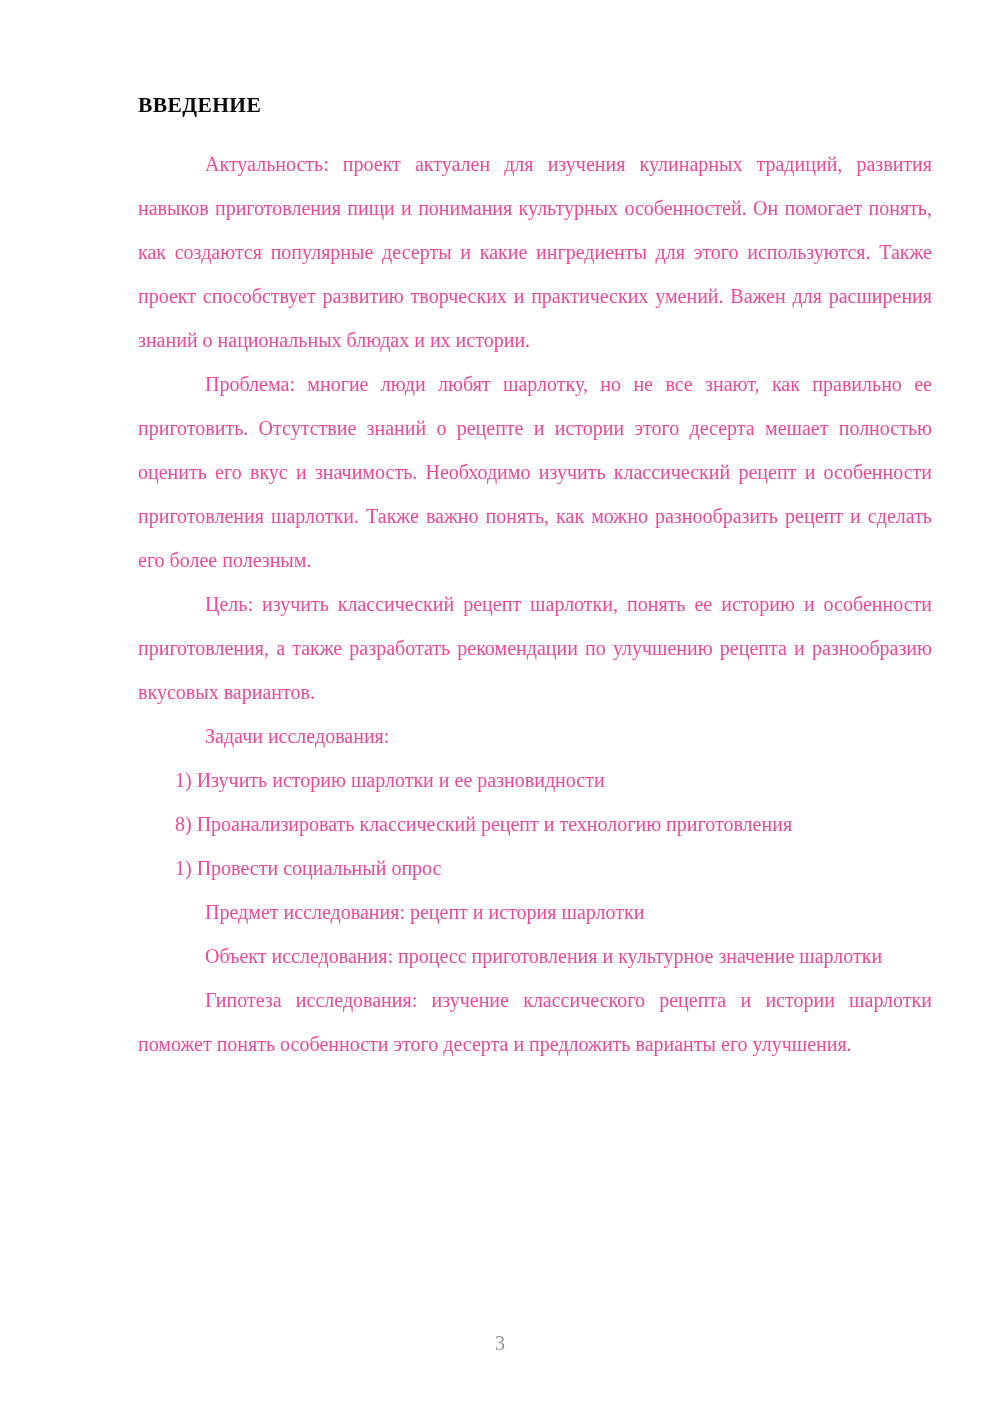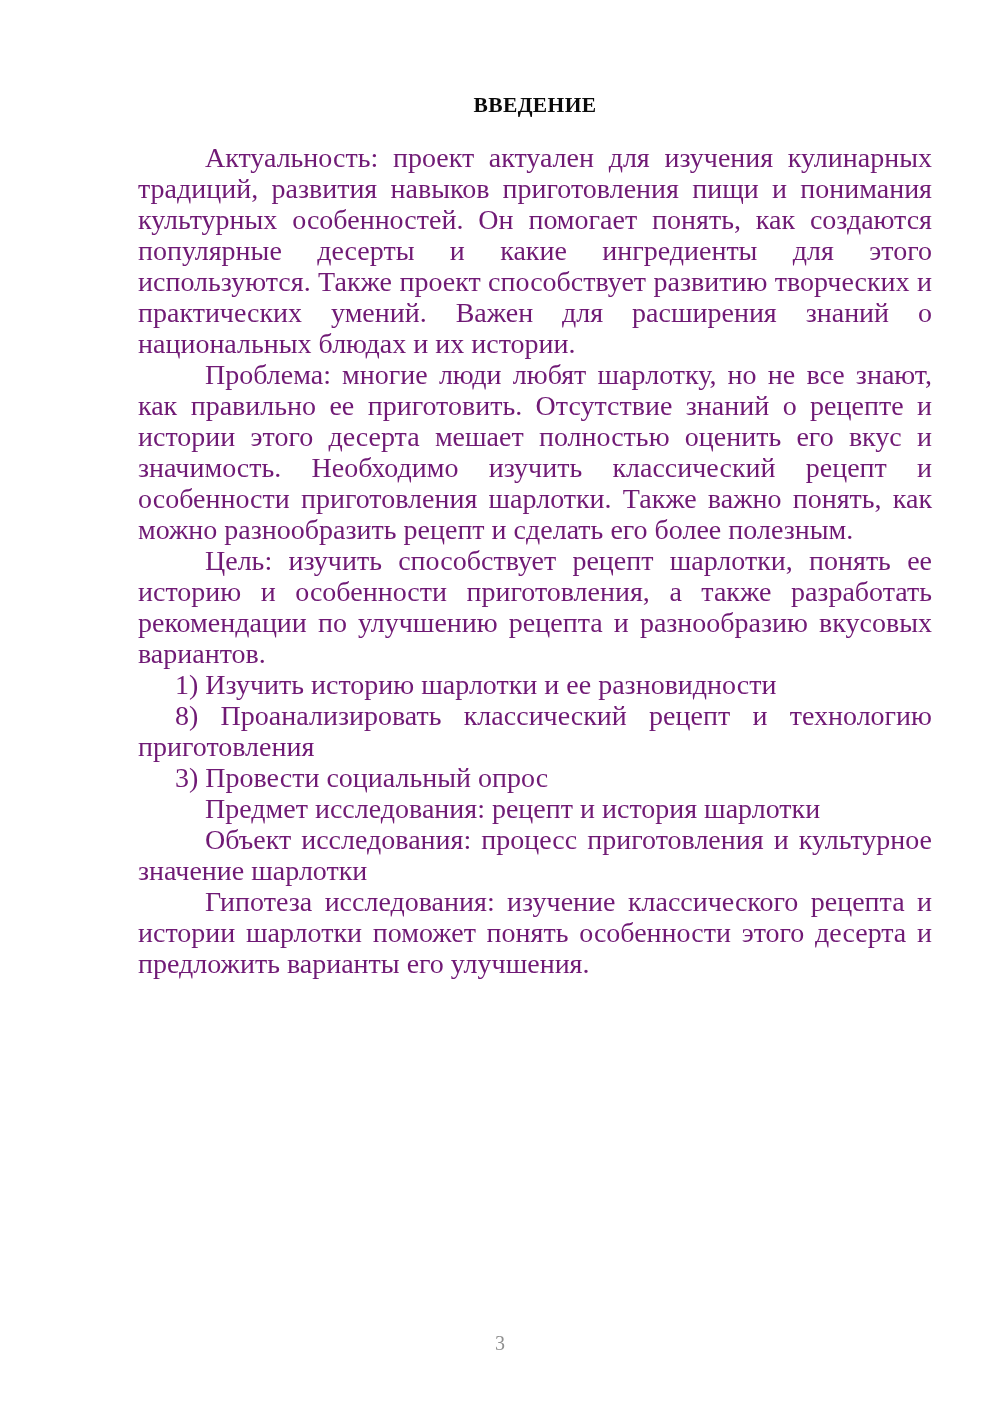--- a/index.html
+++ b/index.html
@@ -24,35 +24,35 @@
   .content {
     position: absolute;
     left: 138px;
     top: 88px;
     width: 794px;
   }
 
   .doc-title {
     font-size: 21.5px;
     font-weight: bold;
-    text-align: center;
+    text-align: left;
     letter-spacing: 0.4px;
     line-height: 35px;
     margin: 0 0 19px 0;
     color: #0a0a0a;
   }
 
   .para {
-    font-size: 28px;
-    line-height: 31px;
+    font-size: 20px;
+    line-height: 44px;
     text-align: justify;
     text-justify: inter-word;
     margin: 0;
     hyphens: none;
-    color: #701a75;
+    color: #ec4899;
   }
 
   .para.indent-para {
     text-indent: 67px;
   }
 
   .para.indent-item {
     text-indent: 37px;
   }
 
@@ -73,24 +73,25 @@
 
 <div class="page">
 
   <div class="content">
 
     <h1 class="doc-title">ВВЕДЕНИЕ</h1>
 
     <div id="body-text">
         <p class="para indent-para">Актуальность: проект актуален для изучения кулинарных традиций, развития навыков приготовления пищи и понимания культурных особенностей. Он помогает понять, как создаются популярные десерты и какие ингредиенты для этого используются. Также проект способствует развитию творческих и практических умений. Важен для расширения знаний о национальных блюдах и их истории.</p>
         <p class="para indent-para">Проблема: многие люди любят шарлотку, но не все знают, как правильно ее приготовить. Отсутствие знаний о рецепте и истории этого десерта мешает полностью оценить его вкус и значимость. Необходимо изучить классический рецепт и особенности приготовления шарлотки. Также важно понять, как можно разнообразить рецепт и сделать его более полезным.</p>
-        <p class="para indent-para">Цель: изучить способствует рецепт шарлотки, понять ее историю и особенности приготовления, а также разработать рекомендации по улучшению рецепта и разнообразию вкусовых вариантов.</p>
+        <p class="para indent-para">Цель: изучить классический рецепт шарлотки, понять ее историю и особенности приготовления, а также разработать рекомендации по улучшению рецепта и разнообразию вкусовых вариантов.</p>
+        <p class="para indent-para">Задачи исследования:</p>
         <p class="para indent-item">1) Изучить историю шарлотки и ее разновидности</p>
         <p class="para indent-item">8) Проанализировать классический рецепт и технологию приготовления</p>
-        <p class="para indent-item">3) Провести социальный опрос</p>
+        <p class="para indent-item">1) Провести социальный опрос</p>
         <p class="para indent-para">Предмет исследования: рецепт и история шарлотки</p>
         <p class="para indent-para">Объект исследования: процесс приготовления и культурное значение шарлотки</p>
         <p class="para indent-para">Гипотеза исследования: изучение классического рецепта и истории шарлотки поможет понять особенности этого десерта и предложить варианты его улучшения.</p>
       </div>
 
   </div>
 
   <div class="page-number">3</div>
 
 </div>

